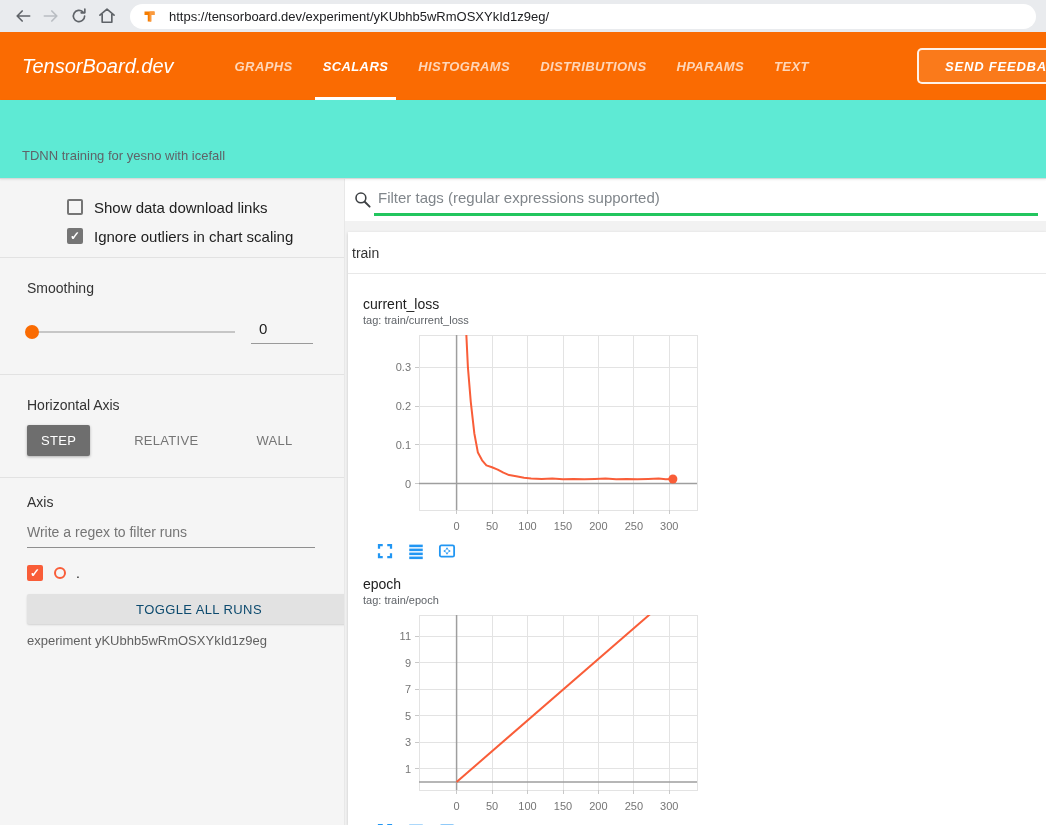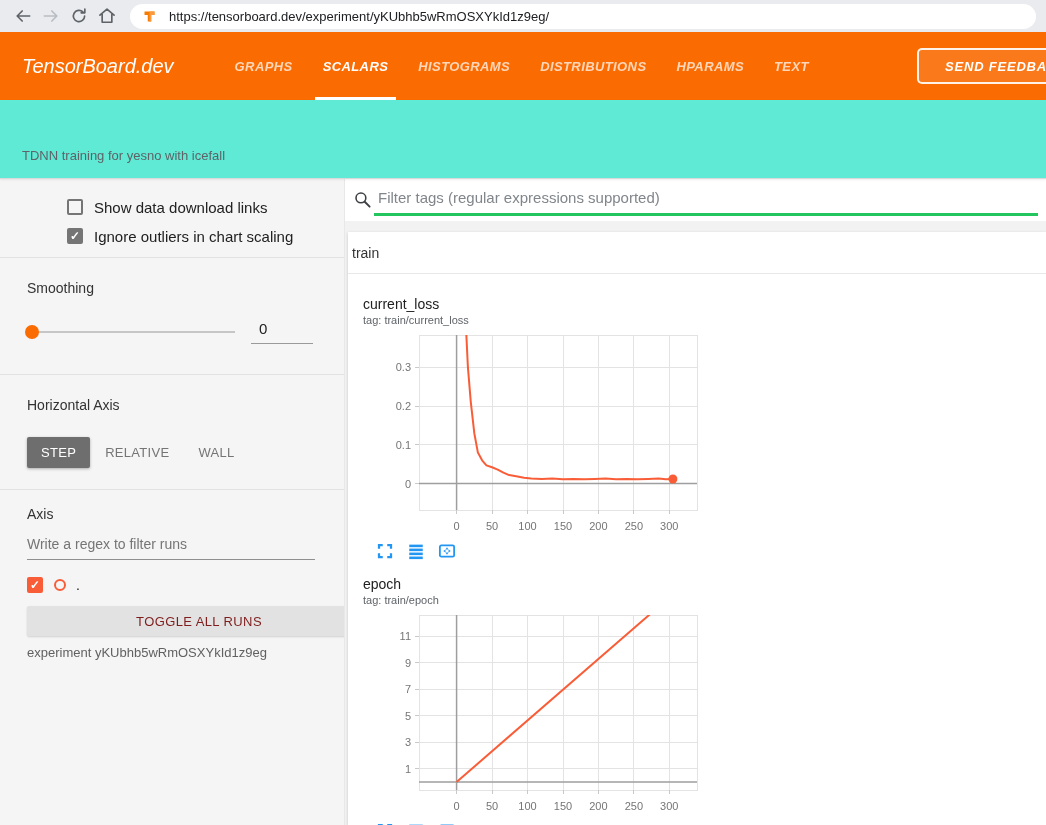--- a/index.html
+++ b/index.html
@@ -44,31 +44,31 @@
   .caret-down { width:0; height:0; border-left:5px solid transparent; border-right:5px solid transparent; border-top:5px solid #757575; }
 
   .section-label { font-size:14px; color:#333; }
   .smoothing-label { margin-top:22px; }
   .slider-row { display:flex; align-items:center; margin-top:24px; padding-bottom:30px; }
   .slider-track { position:relative; width:208px; height:2px; background:#c6c6c6; }
   .slider-thumb { position:absolute; left:-2px; top:-6px; width:14px; height:14px; border-radius:50%; background:var(--header-orange,#fa6b02); cursor:pointer; }
   .smooth-val { margin-left:16px; width:62px; border-bottom:1px solid #9a9a9a; font-size:15px; color:#212121; padding:0 0 6px 8px; }
 
   .axis-label { margin-top:22px; }
-  .axis-btns { display:flex; gap:1px; margin-top:24px; padding-bottom:21px; }
+  .axis-btns { display:flex; gap:30px; margin-top:12px; padding-bottom:21px; }
   .axis-btn { font-size:13px; letter-spacing:.3px; padding:8px 14px; color:#757575; background:transparent; border:none; border-radius:2px; font-family:inherit; cursor:pointer; }
   .axis-btn.selected { background:#6e6e6e; color:#fff; box-shadow:0 1px 3px rgba(0,0,0,.3); }
 
   .runs-label { margin-top:16px; }
   .runs-filter { margin-top:12px; width:288px; border:none; border-bottom:1px solid #8f8f8f; background:transparent; font-size:14px; color:#212121; padding:2px 0 7px 0; outline:none; font-family:inherit; }
   .runs-filter::placeholder { color:#757575; }
   .run-row { display:flex; align-items:center; margin-top:14px; height:22px; }
   .run-circle { width:12px; height:12px; border:2px solid var(--accent-orange,#f95d38); border-radius:50%; margin-right:10px; flex-shrink:0; }
   .run-name { font-size:14px; color:#212121; }
-  .toggle-btn { margin-top:10px; width:344px; height:30px; background:#e2e2e2; border:none; border-radius:2px; color:#7f1d1d; font-size:13px; letter-spacing:.4px; font-family:inherit; box-shadow:0 1px 2px rgba(0,0,0,.15); cursor:pointer; }
+  .toggle-btn { margin-top:10px; width:344px; height:30px; background:#e2e2e2; border:none; border-radius:2px; color:#0c4a6e; font-size:13px; letter-spacing:.4px; font-family:inherit; box-shadow:0 1px 2px rgba(0,0,0,.15); cursor:pointer; }
   .exp-line { margin-top:9px; font-size:13px; color:#616161; }
 
   
   .main { flex:1; background:#f2f2f2; display:flex; flex-direction:column; overflow:hidden; }
   .filter-bar { background:#fff; height:42px; display:flex; align-items:center; padding:0 8px 0 8px; flex-shrink:0; }
   .filter-input { flex:1; border:none; border-bottom:3px solid #22c55e; font-size:15px; color:#202124; padding:4px 2px 7px 4px; outline:none; font-family:inherit; background:transparent; }
   .filter-input::placeholder { color:#80868b; }
 
   .card { background:#fff; margin:11px 0 0 3px; box-shadow:0 1px 3px rgba(0,0,0,.18); flex:1; overflow:hidden; }
   .card-header { height:42px; border-bottom:1px solid #e8e8e8; display:flex; align-items:center; padding-left:4px; font-size:14px; color:#333; }

